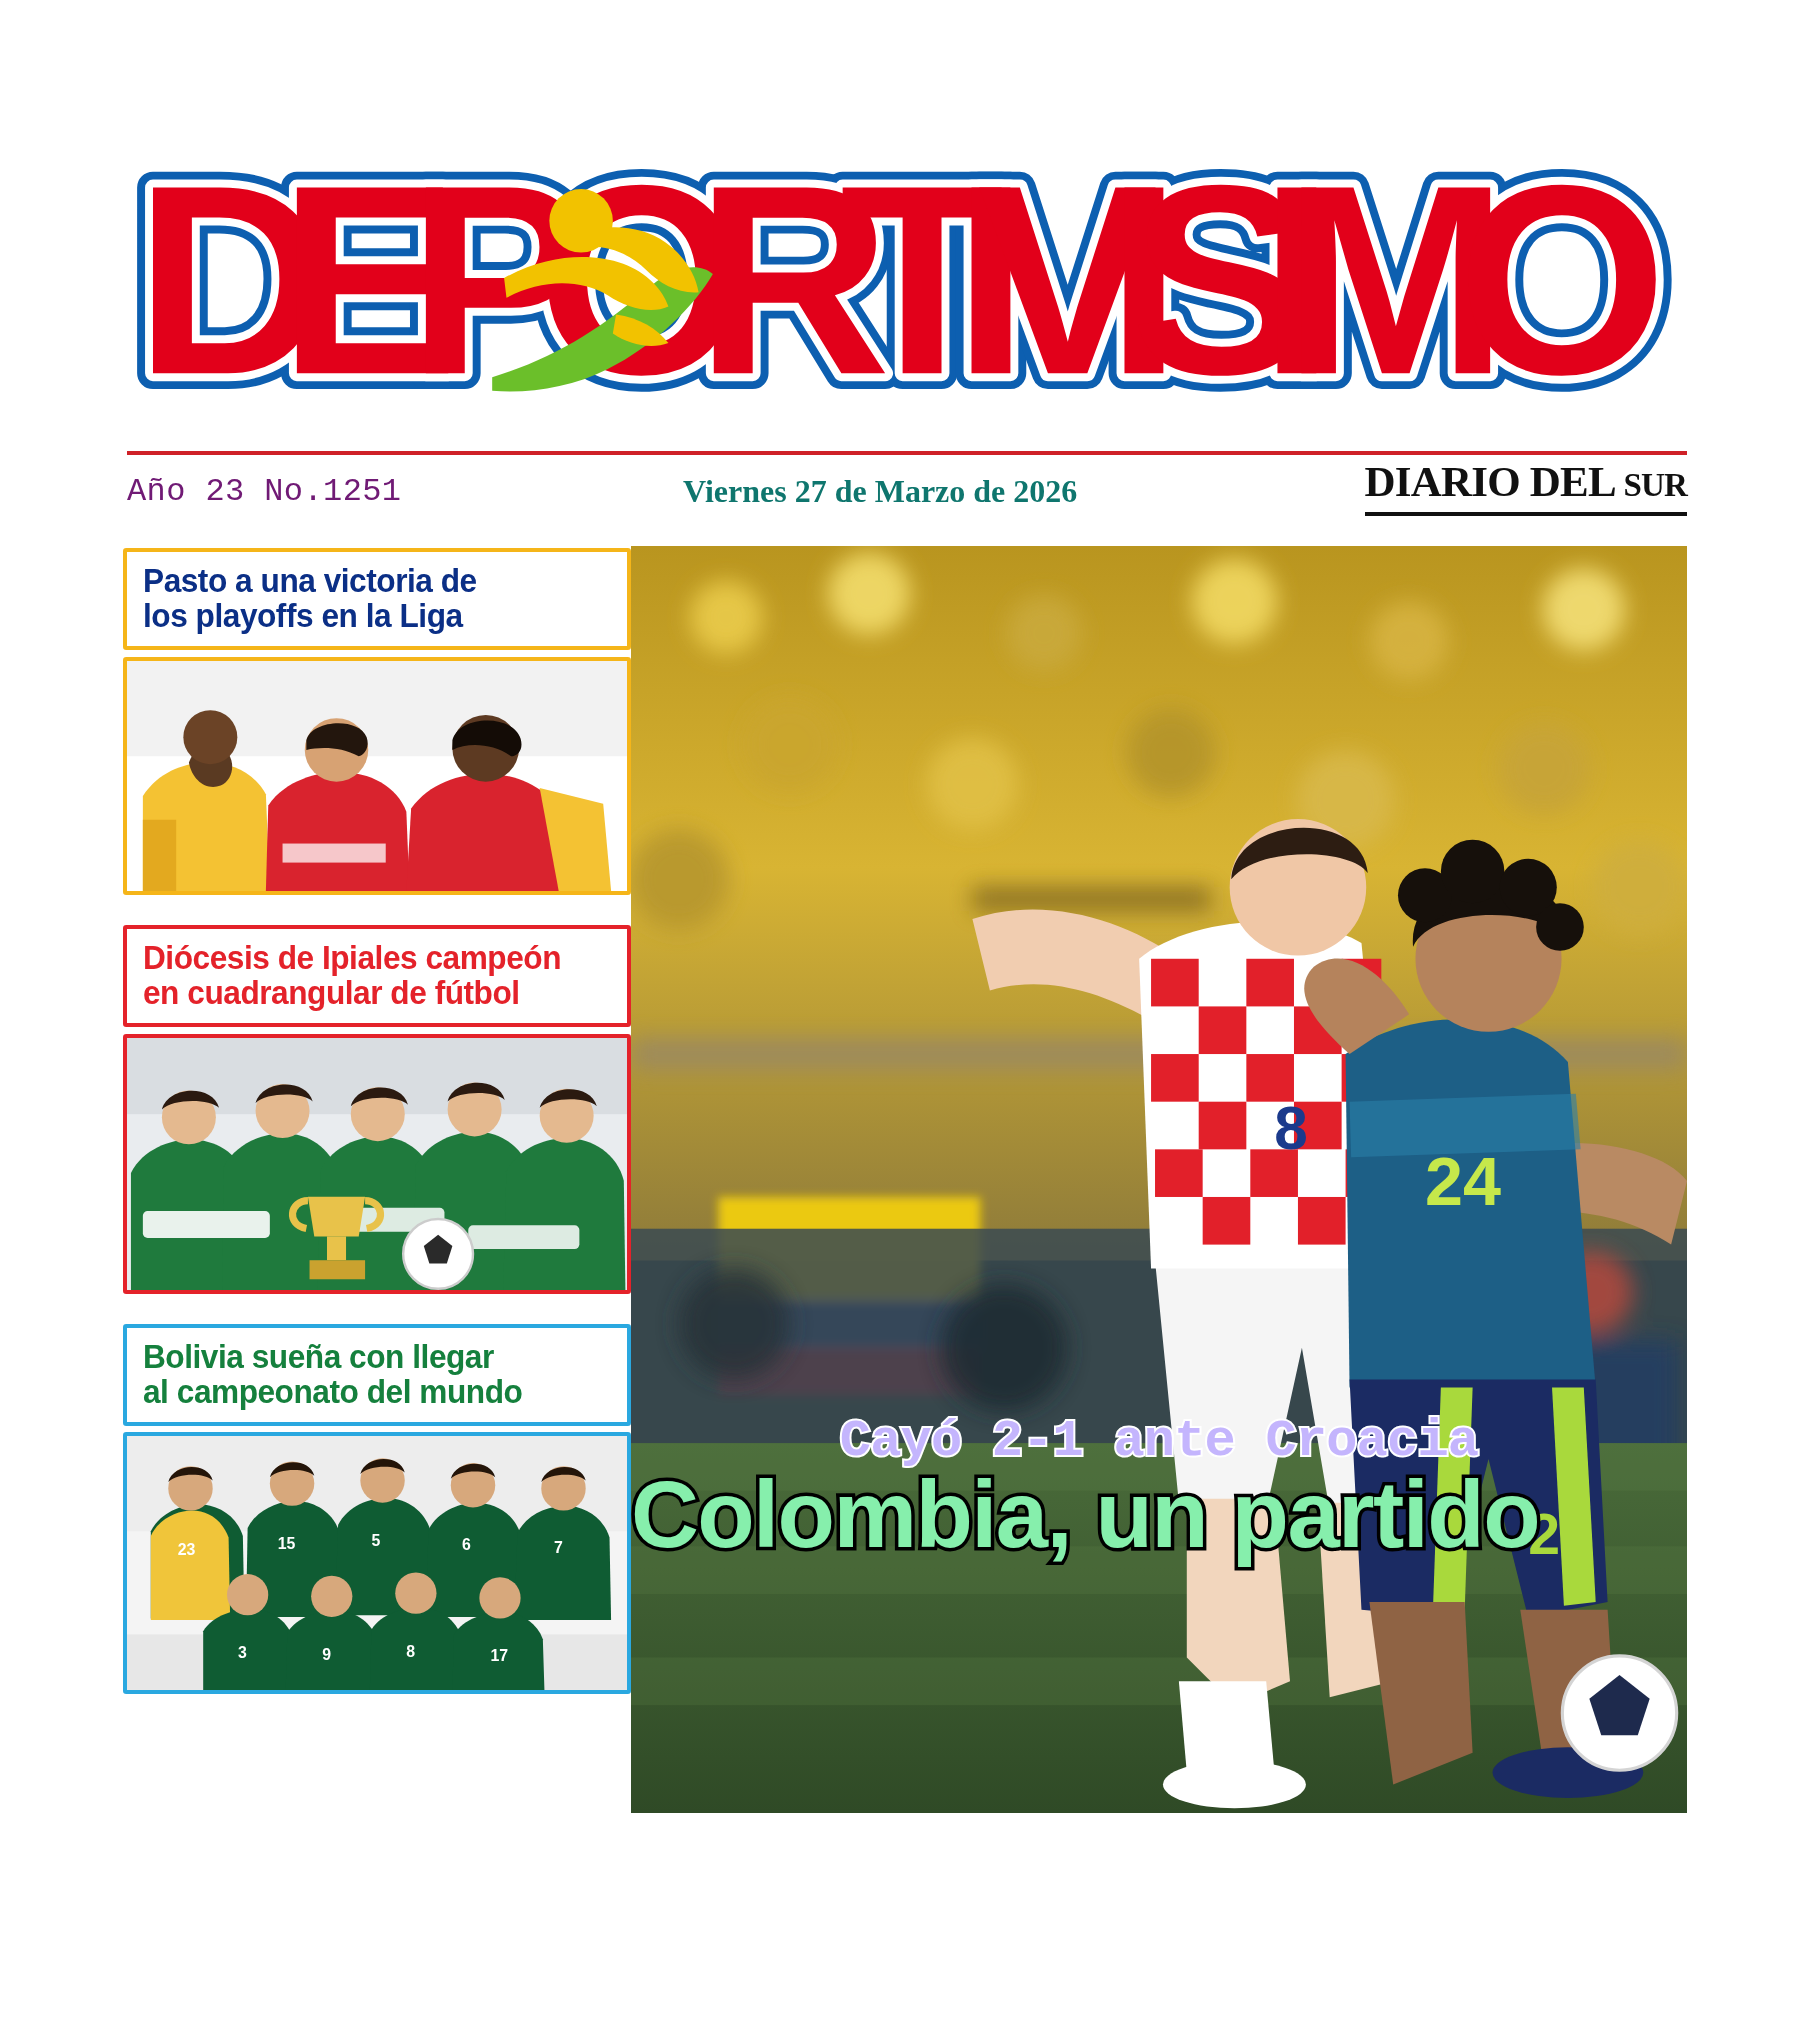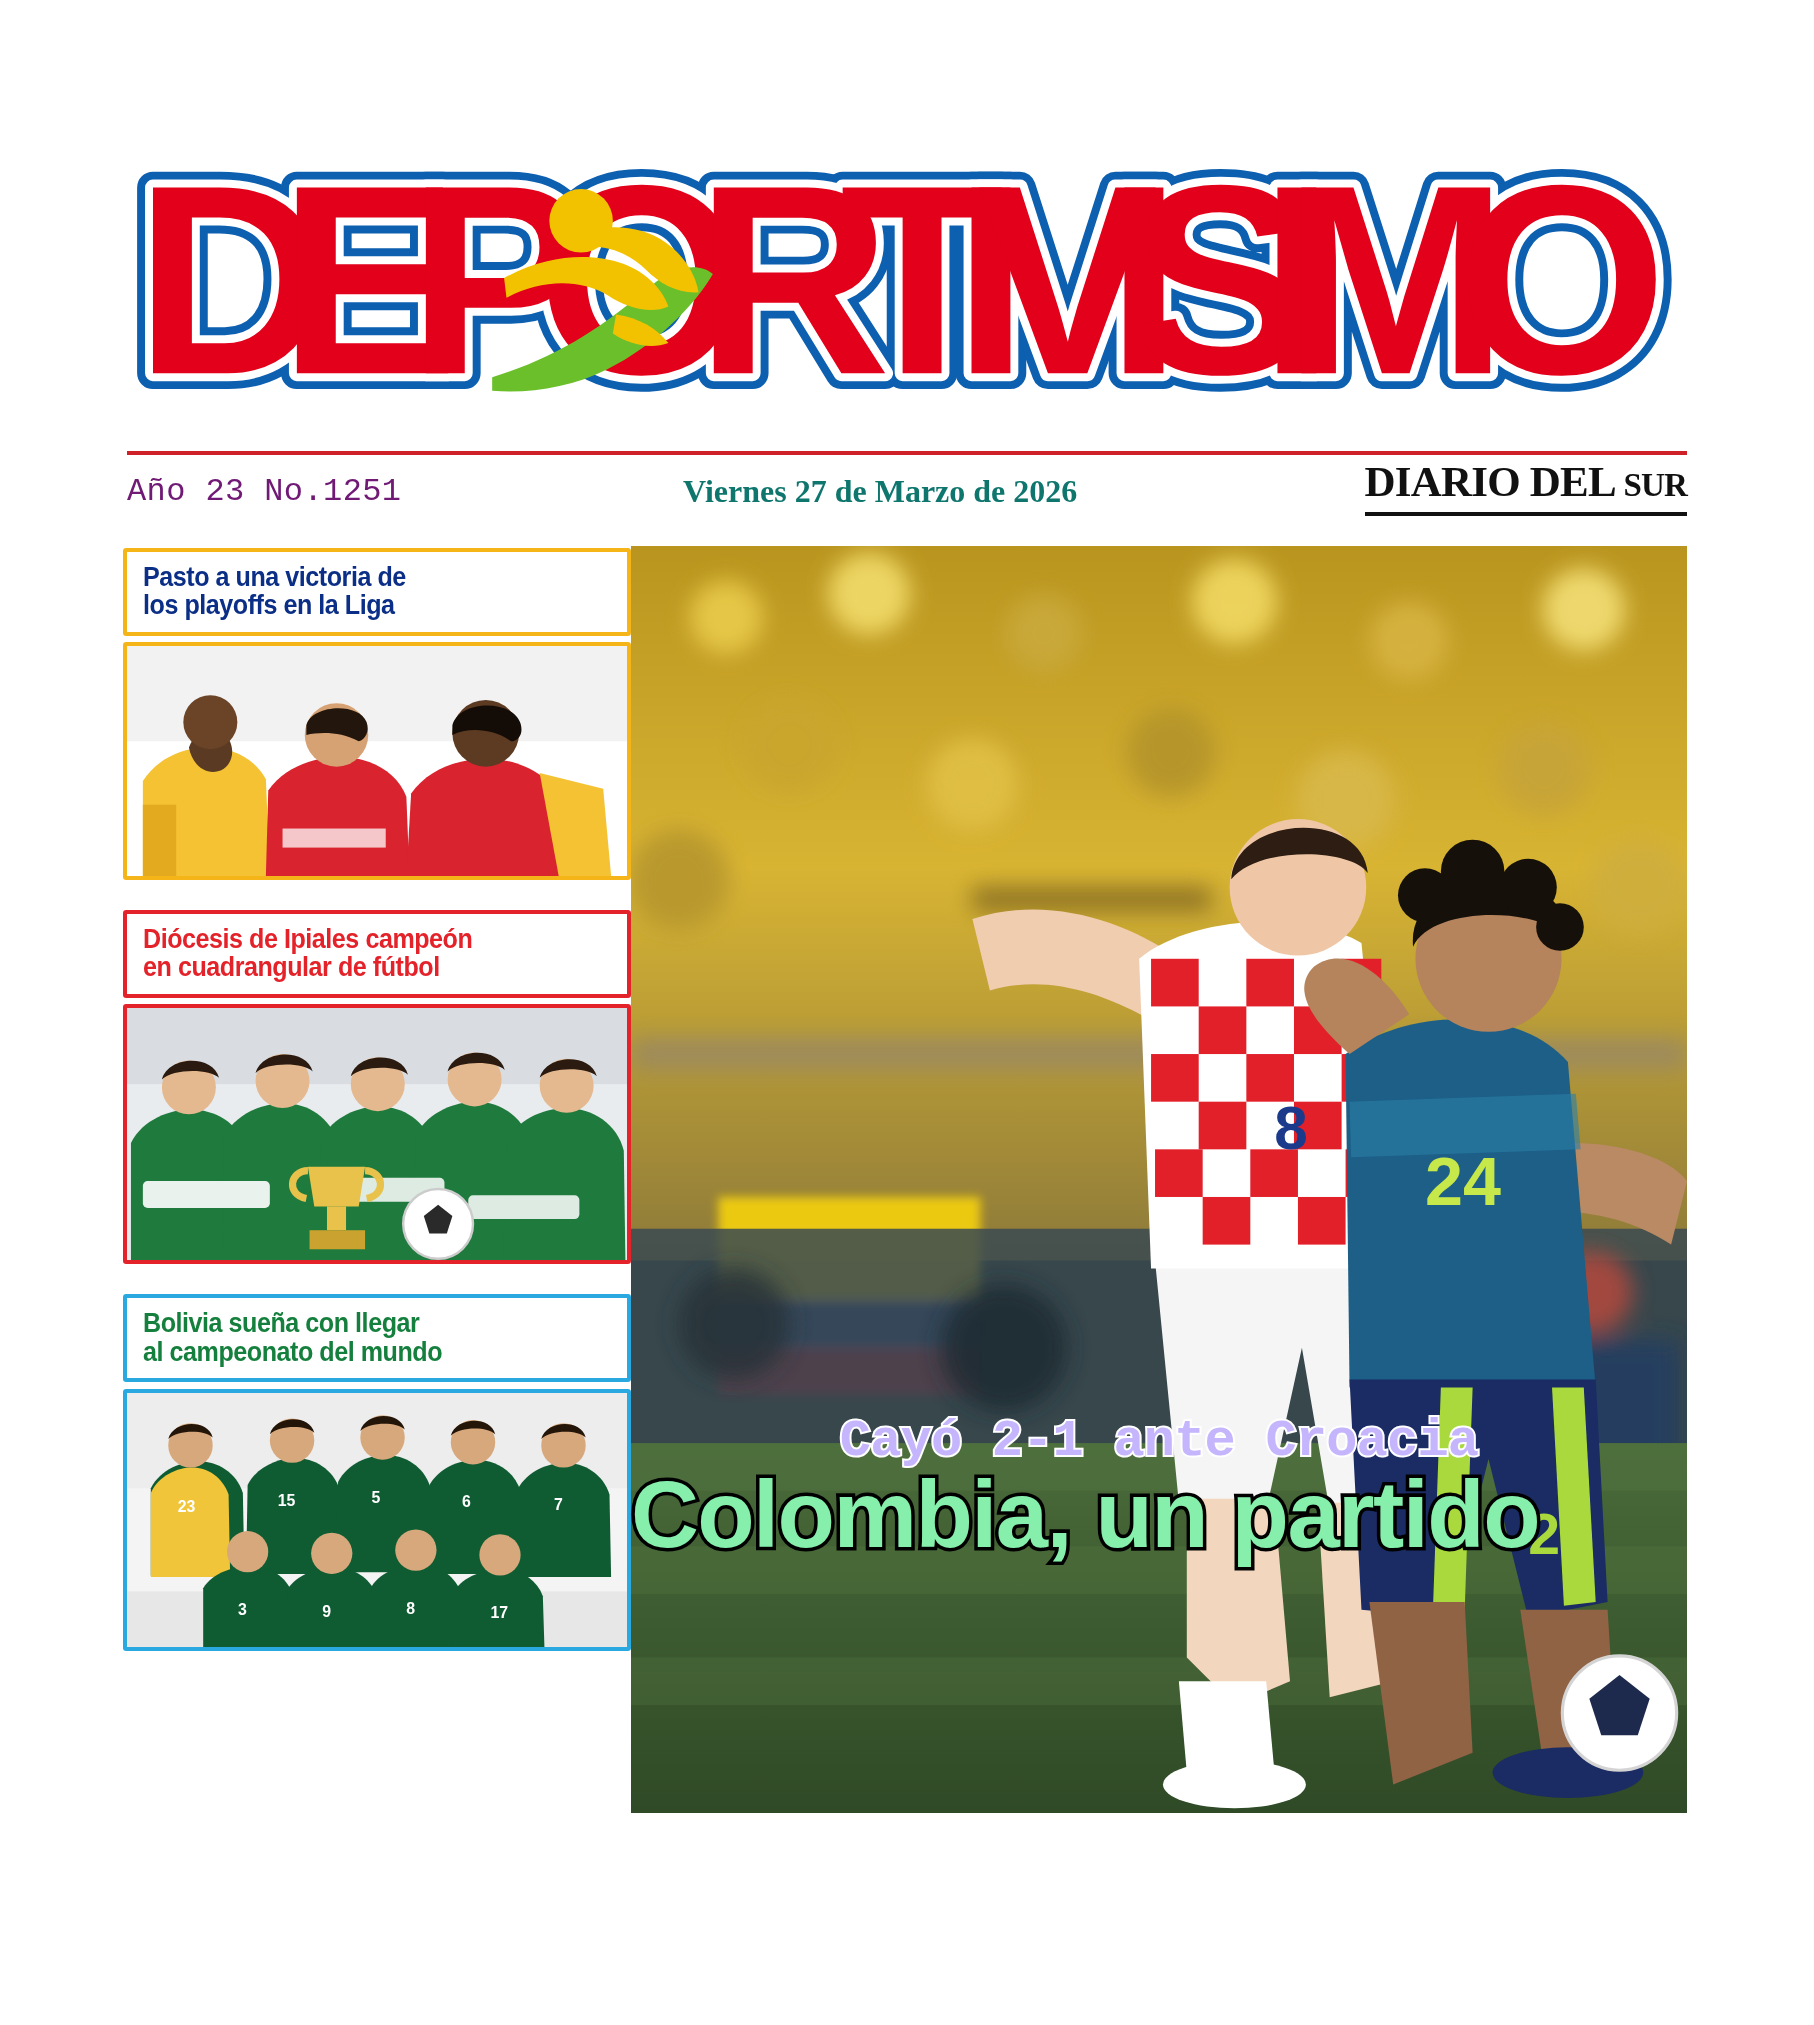--- a/index.html
+++ b/index.html
@@ -105,21 +105,21 @@
     position: relative;
     margin-bottom: 30px;
   }
   .side-head {
     border: 4px solid;
     border-radius: 3.2px;
     padding: 11px 12.7px 12.7px 16px;
     box-sizing: border-box;
     font-weight: bold;
     line-height: 1.04;
-    font-size: 27px;
+    font-size: 34px;
     font-family: "Liberation Sans", sans-serif;
     letter-spacing: -0.5px;
   }
   .side-head.yellow { border-color: #f5b519; color: #0b2f86; }
   .side-head.red    { border-color: #e4222a; color: #e4222a; }
   .side-head.blue   { border-color: #2aa8e0; color: #15803d; }
 
   .side-photo {
     margin-top: 6.4px;
     border: 4px solid;

